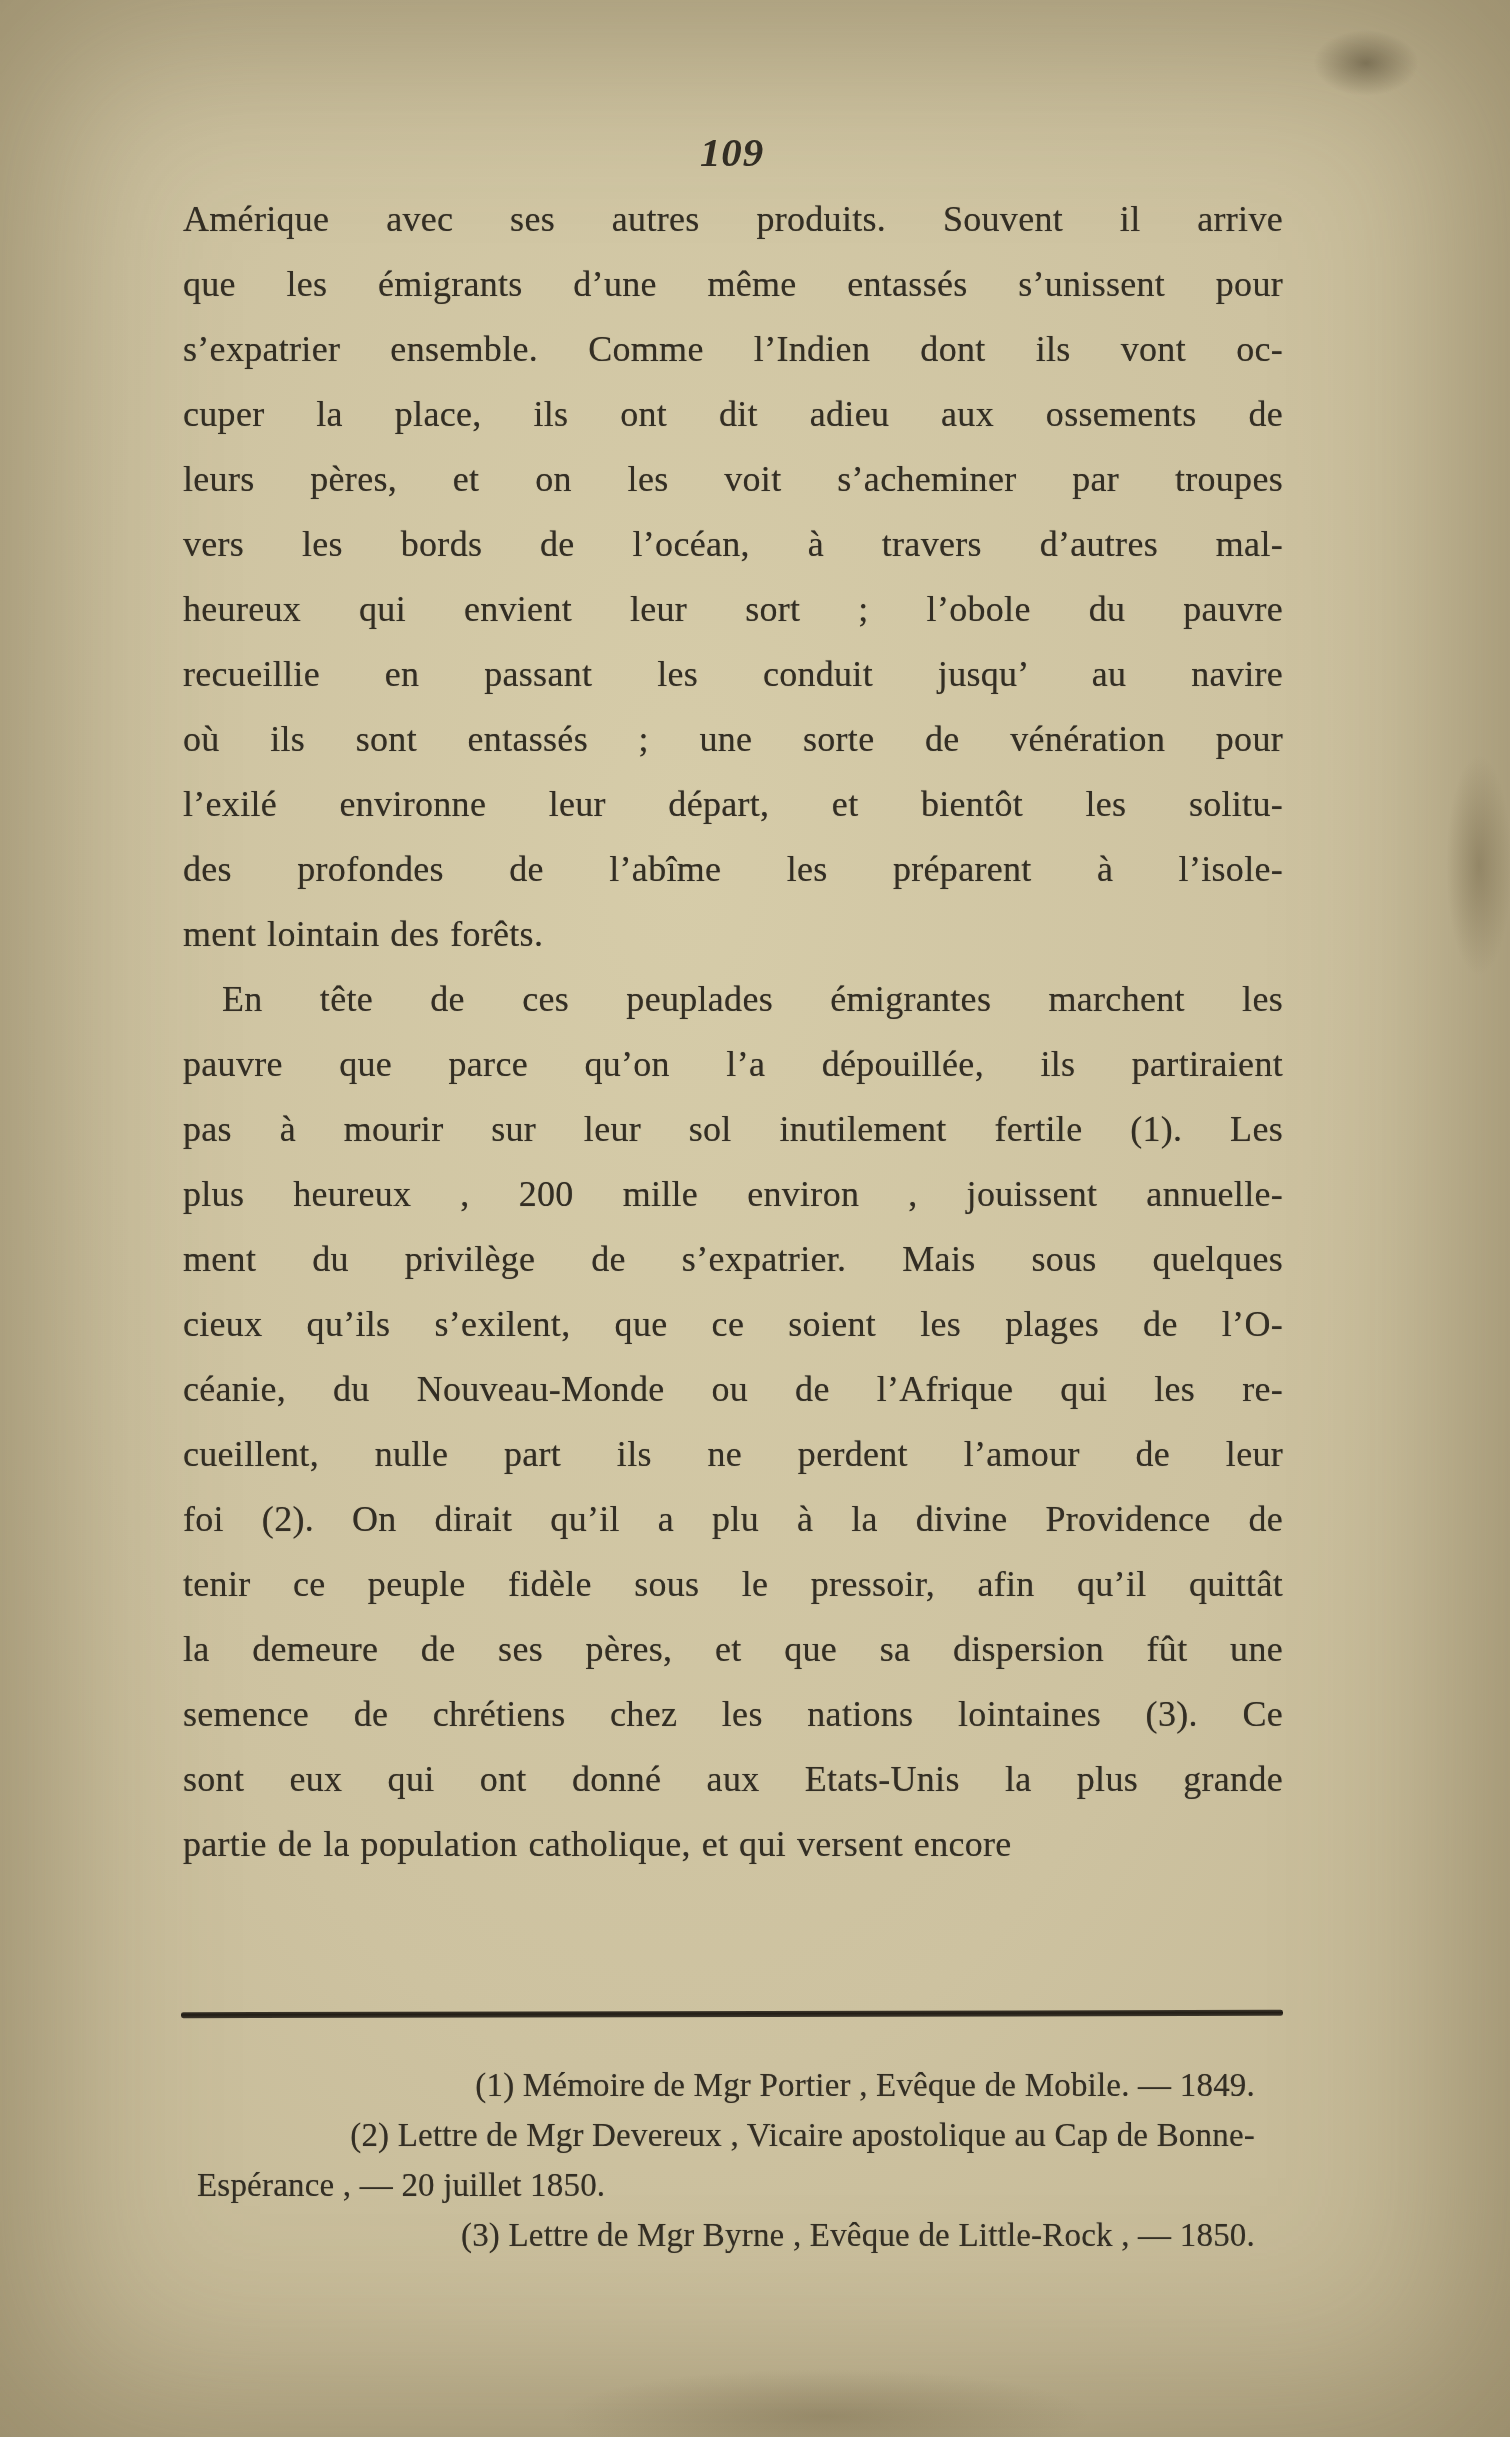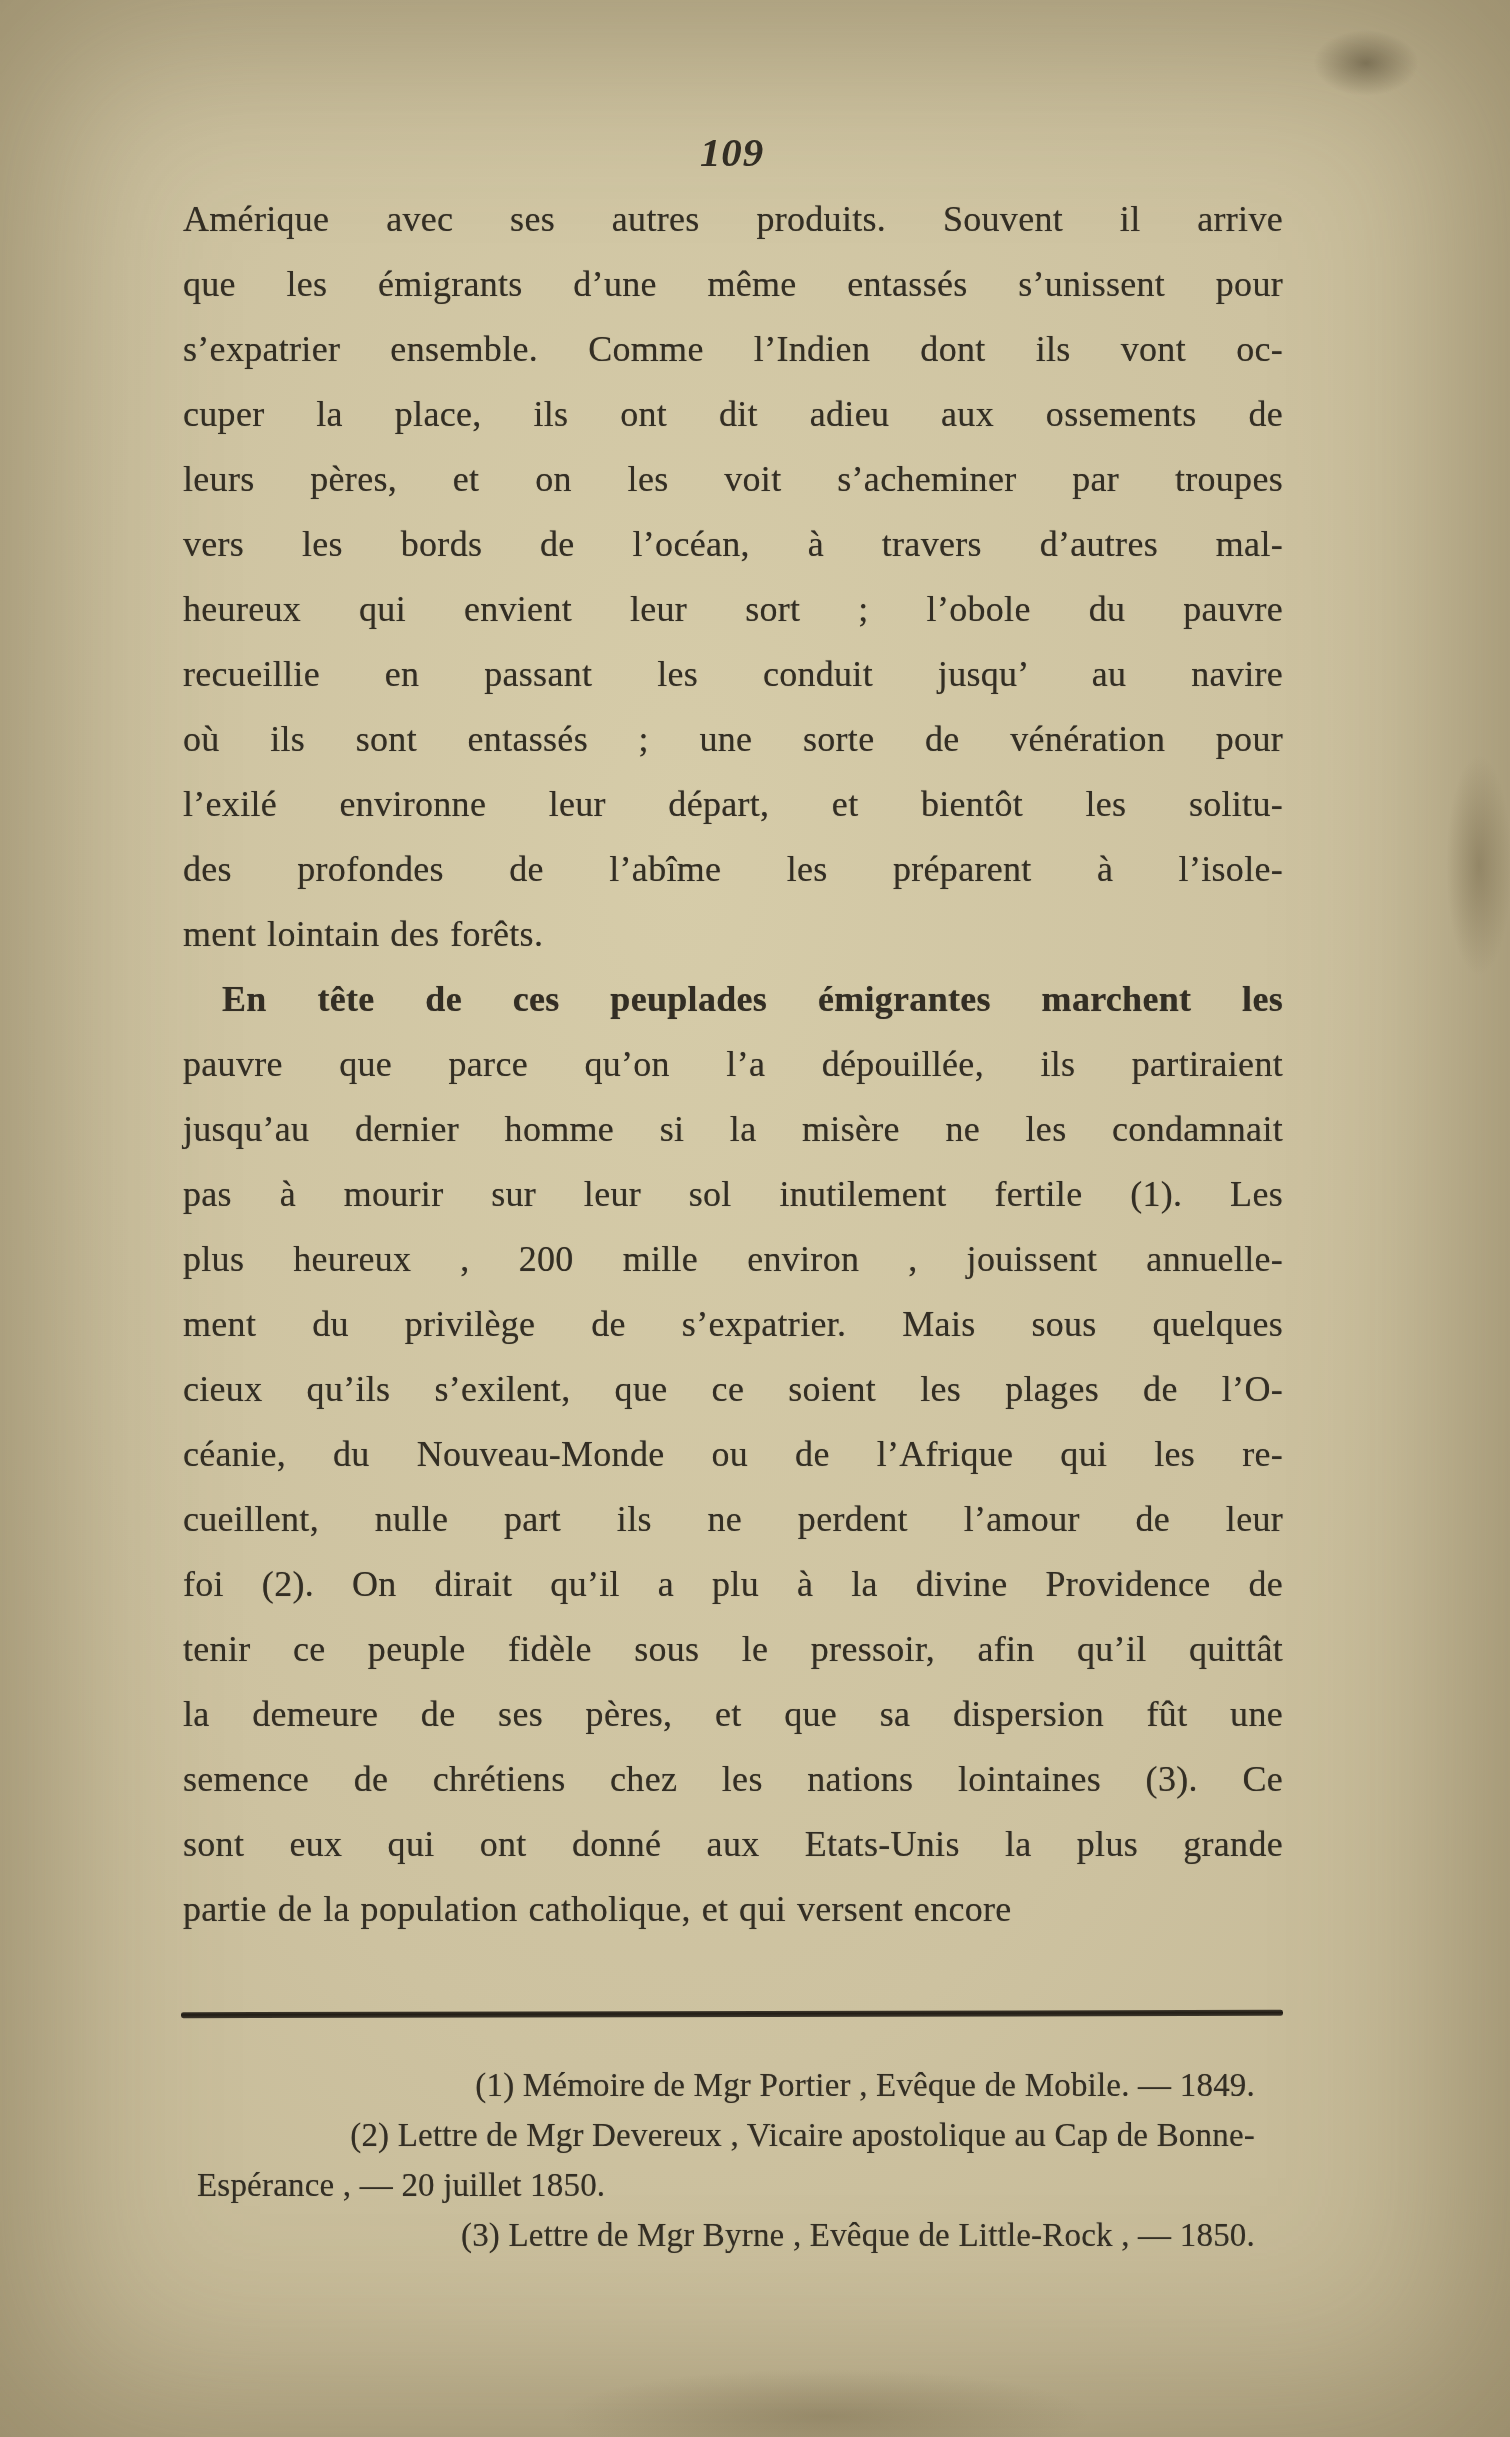--- a/index.html
+++ b/index.html
@@ -64,21 +64,20 @@
   }
   .main-text .line {
     text-align: justify;
     text-align-last: justify;
   }
   .main-text .line.last {
     text-align-last: left;
   }
   .main-text .line.indent {
     text-indent: 39px;
-    font-weight: bold;
   }
   .separator-rule {
     position: absolute;
     left: 181px;
     top: 2011px;
     width: 1102px;
     height: 6.3px;
     background: linear-gradient(to bottom, #3c362b 0%, #221d15 45%, #3c362b 100%);
     border-radius: 2.4px;
     transform: rotate(-0.12deg);
@@ -117,21 +116,20 @@
       <div class="line">leurs pères, et on les voit s’acheminer par troupes</div>
       <div class="line">vers les bords de l’océan, à travers d’autres mal-</div>
       <div class="line">heureux qui envient leur sort ; l’obole du pauvre</div>
       <div class="line">recueillie en passant les conduit jusqu’ au navire</div>
       <div class="line">où ils sont entassés ; une sorte de vénération pour</div>
       <div class="line">l’exilé environne leur départ, et bientôt les solitu-</div>
       <div class="line">des profondes de l’abîme les préparent à l’isole-</div>
       <div class="line last">ment lointain des forêts.</div>
       <div class="line indent">En tête de ces peuplades émigrantes marchent les</div>
       <div class="line">pauvre que parce qu’on l’a dépouillée, ils partiraient</div>
-      <div class="line">jusqu’au dernier homme si la misère ne les condamnait</div>
       <div class="line">pas à mourir sur leur sol inutilement fertile (1). Les</div>
       <div class="line">plus heureux , 200 mille environ , jouissent annuelle-</div>
       <div class="line">ment du privilège de s’expatrier. Mais sous quelques</div>
       <div class="line">cieux qu’ils s’exilent, que ce soient les plages de l’O-</div>
       <div class="line">céanie, du Nouveau-Monde ou de l’Afrique qui les re-</div>
       <div class="line">cueillent, nulle part ils ne perdent l’amour de leur</div>
       <div class="line">foi (2). On dirait qu’il a plu à la divine Providence de</div>
       <div class="line">tenir ce peuple fidèle sous le pressoir, afin qu’il quittât</div>
       <div class="line">la demeure de ses pères, et que sa dispersion fût une</div>
       <div class="line">semence de chrétiens chez les nations lointaines (3). Ce</div>

